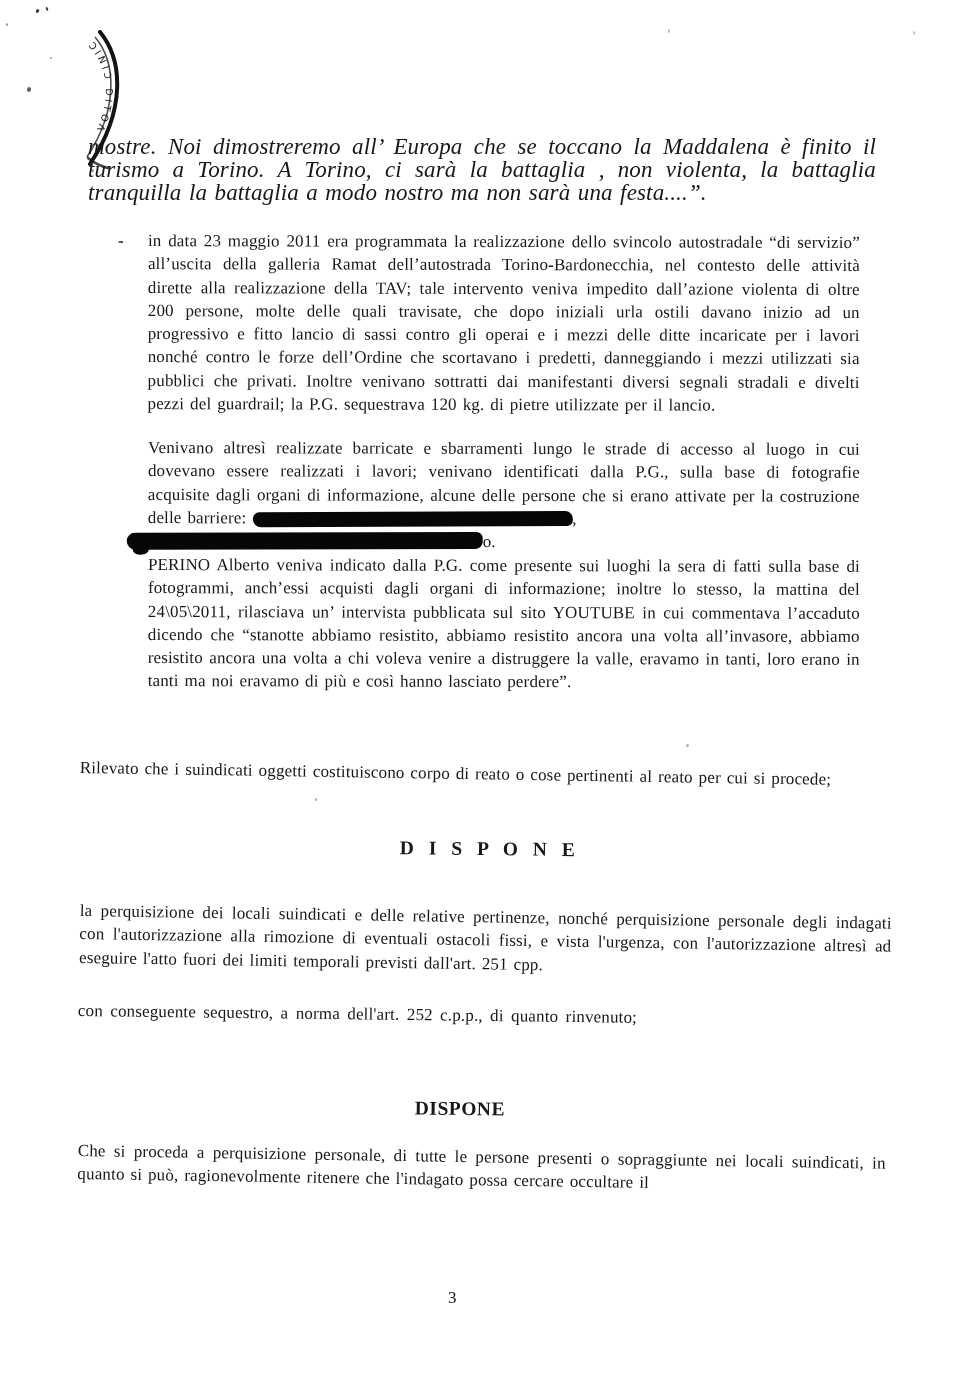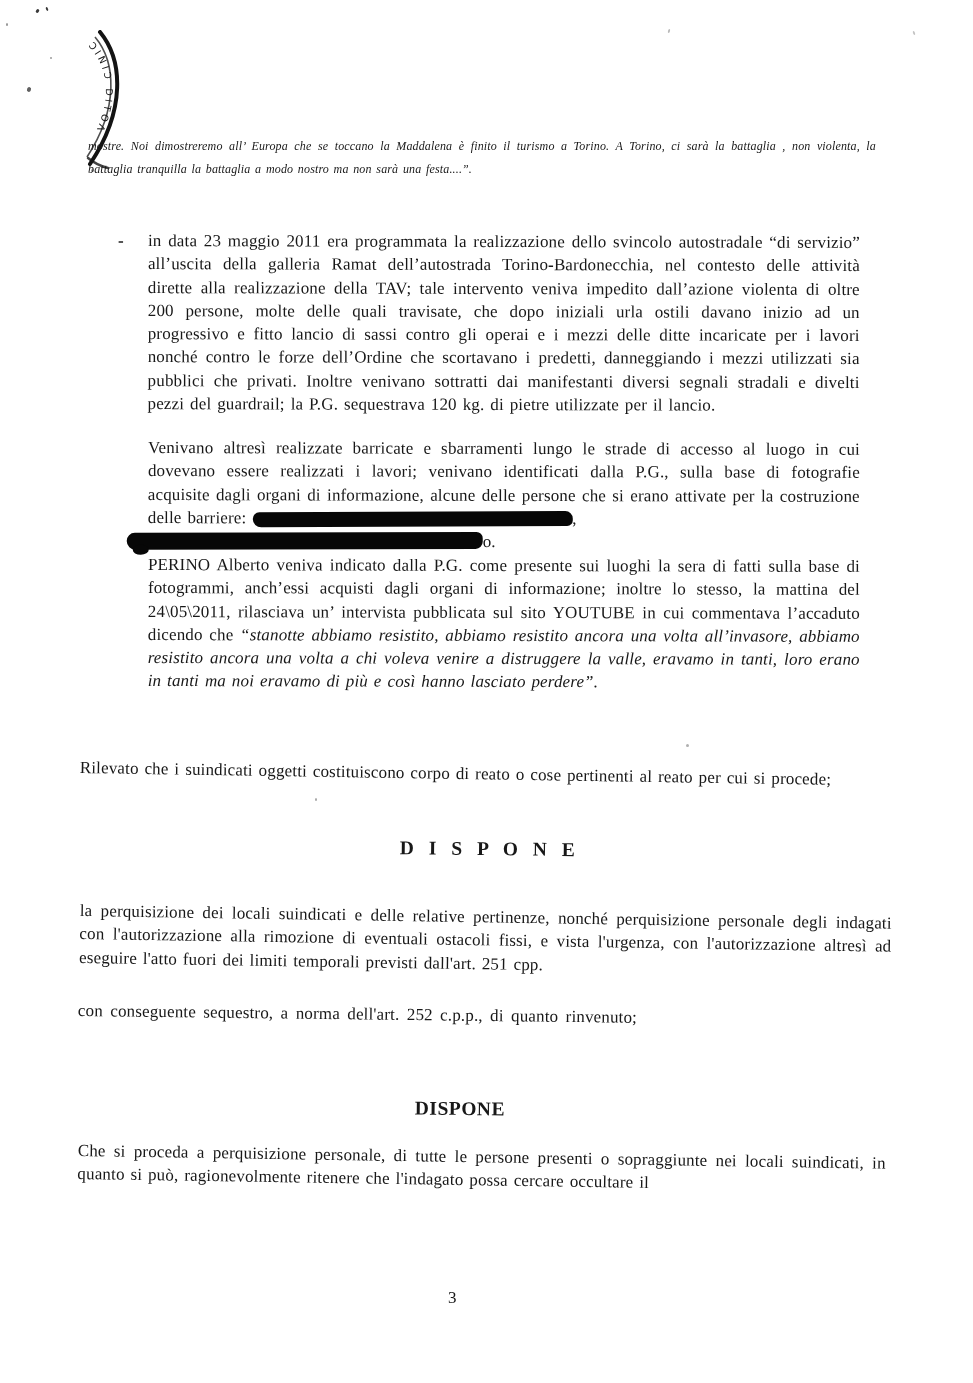--- a/index.html
+++ b/index.html
@@ -50,21 +50,21 @@
     text-align: justify;
     letter-spacing: 0.15px;
     word-spacing: 1.5px;
   }
   .intro {
     position: absolute;
     left: 88px;
     top: 135px;
     width: 788px;
     font-style: italic;
-    font-size: 12px;
+    font-size: 23px;
     line-height: 23px;
   }
   .bullet-block {
     position: absolute;
     left: 118px;
     top: 229px;
     width: 742px;
     display: flex;
     transform: rotate(0.15deg);
     transform-origin: left top;
@@ -109,21 +109,21 @@
   }
 
   .perino {
     position: absolute;
     left: 148px;
     top: 553px;
     width: 712px;
     transform: rotate(0.15deg);
     transform-origin: left top;
   }
-  .perino .quote { font-style: italic; }
+  .perino .quote { }
 
   .rilevato {
     position: absolute;
     left: 80px;
     top: 756px;
     width: 800px;
     transform: rotate(0.9deg);
     transform-origin: left top;
   }
 

